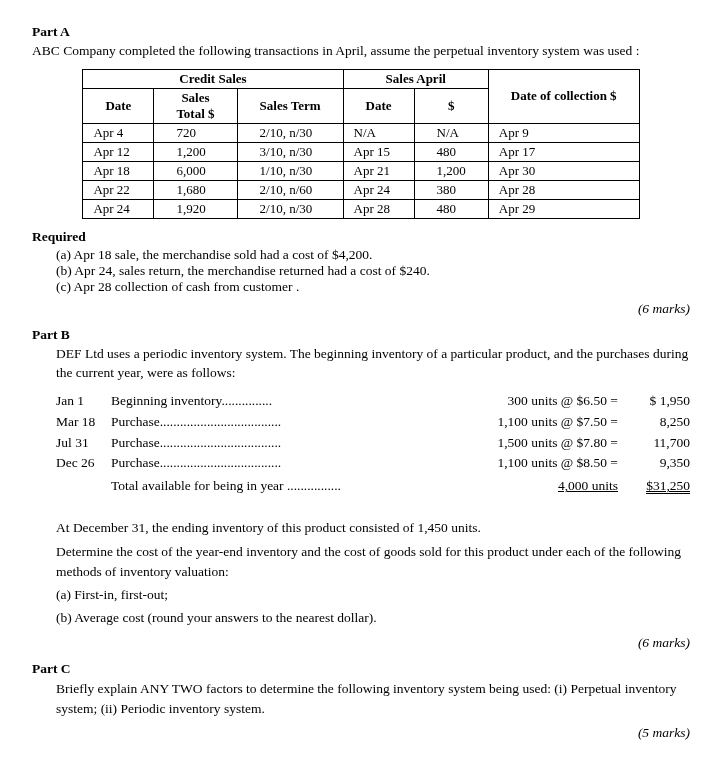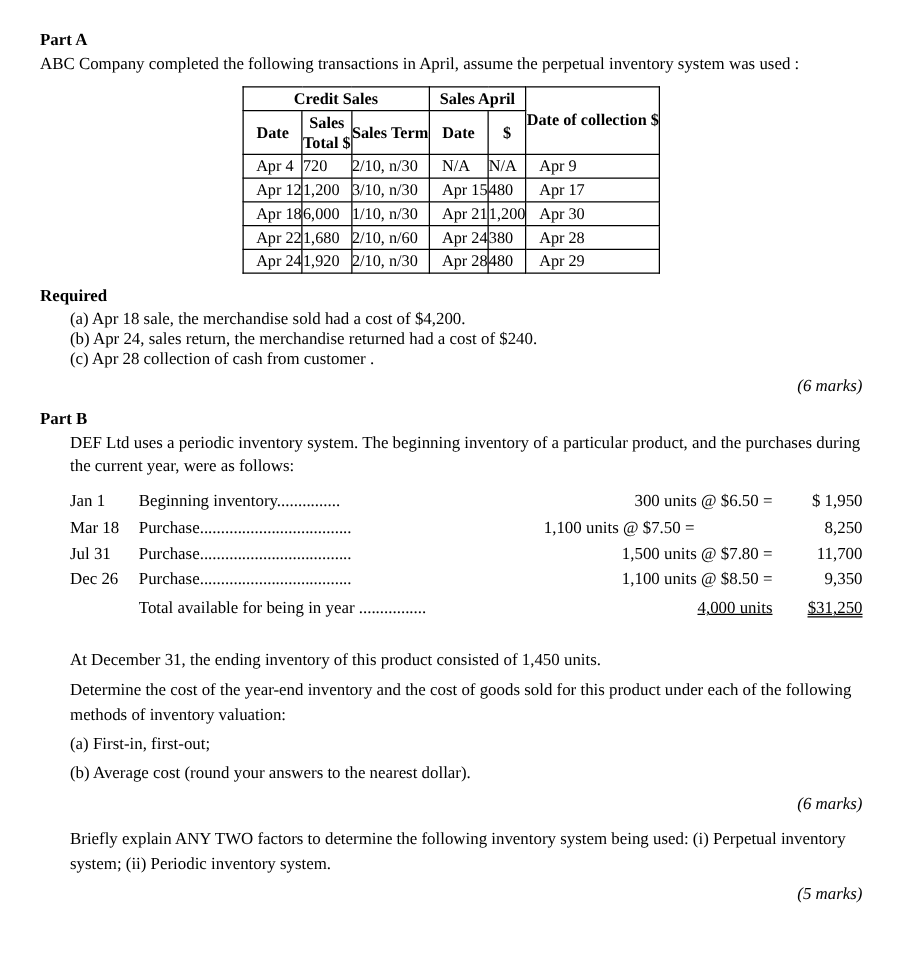--- a/index.html
+++ b/index.html
@@ -24,21 +24,21 @@
       margin-bottom: 8px;
       line-height: 1.4;
     }
     table.main-table {
       border-collapse: collapse;
       margin: 8px auto 10px auto;
       font-size: 13px;
     }
     table.main-table th, table.main-table td {
       border: 1px solid #000;
-      padding: 1px 0;
+      padding: 1px 22px;
       text-align: left;
       white-space: nowrap;
     }
     table.main-table th {
       text-align: center;
       font-weight: bold;
     }
     .required-heading {
       font-weight: bold;
       margin: 10px 0 2px 0;
@@ -157,21 +157,21 @@
     <div class="inventory-table" id="inv-table">
         <div style="display: flex; line-height: 1.55;">
           <span style="width: 55px; flex-shrink: 0;">Jan 1</span>
           <span style="flex: 1 1 0%;">Beginning inventory...............</span>
           <span style="width: 195px; text-align: right; padding-right: 12px;">300 units @ $6.50 =</span>
           <span style="width: 60px; text-align: right;">$ 1,950</span>
         </div>
         <div style="display: flex; line-height: 1.55;">
           <span style="width: 55px; flex-shrink: 0;">Mar 18</span>
           <span style="flex: 1 1 0%;">Purchase....................................</span>
-          <span style="width: 195px; text-align: left; padding-right: 12px;">1,100 units @ $7.50 =</span>
+          <span style="width: 195px; text-align: right; padding-right: 12px;">1,100 units @ $7.50 =</span>
           <span style="width: 60px; text-align: right;">8,250</span>
         </div>
         <div style="display: flex; line-height: 1.55;">
           <span style="width: 55px; flex-shrink: 0;">Jul 31</span>
           <span style="flex: 1 1 0%;">Purchase....................................</span>
           <span style="width: 195px; text-align: right; padding-right: 12px;">1,500 units @ $7.80 =</span>
           <span style="width: 60px; text-align: right;">11,700</span>
         </div>
         <div style="display: flex; line-height: 1.55;">
           <span style="width: 55px; flex-shrink: 0;">Dec 26</span>
@@ -190,17 +190,18 @@
       <p>At December 31, the ending inventory of this product consisted of 1,450 units.</p>
       <p>Determine the cost of the year-end inventory and the cost of goods sold for this product under each of the following methods of inventory valuation:</p>
       <p>(a) First-in, first-out;</p>
       <p>(b) Average cost (round your answers to the nearest dollar).</p>
     </div>
   </div>
   <div class="marks">(6 marks)</div>
 </div>
 
 <div>
+  <div class="part-heading">Part C</div>
   <div class="part-c-content">
     <div>Briefly explain ANY TWO factors to determine the following inventory system being used: (i) Perpetual inventory system; (ii) Periodic inventory system.</div>
   </div>
   <div class="marks">(5 marks)</div>
 </div>
 
 </body></html>

